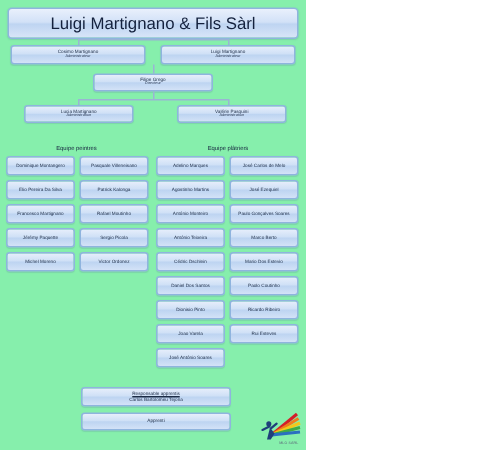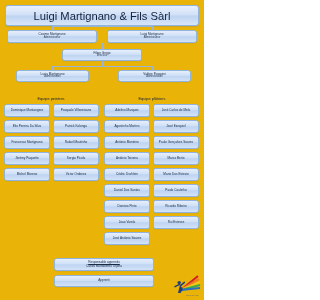--- a/index.html
+++ b/index.html
@@ -5,21 +5,21 @@
   * { box-sizing: border-box; margin: 0; padding: 0; }
   html, body {
     width: 204px; height: 300px;
     background: #ffffff;
     font-family: "Liberation Sans", sans-serif;
     overflow: hidden;
   }
   #page {
     position: relative;
     width: 204px; height: 300px;
-    background: #eab308;
+    background: #86efac;
   }
 
   
   .box {
     position: absolute;
     border: 0.5px solid #8fb4de;
     border-radius: 2.5px;
     background: linear-gradient(to bottom, #e6eefb 0%, #cfe0f6 45%, #bdd4f1 52%, #d3e2f7 100%);
     color: #1a2a44;
     text-align: center;

